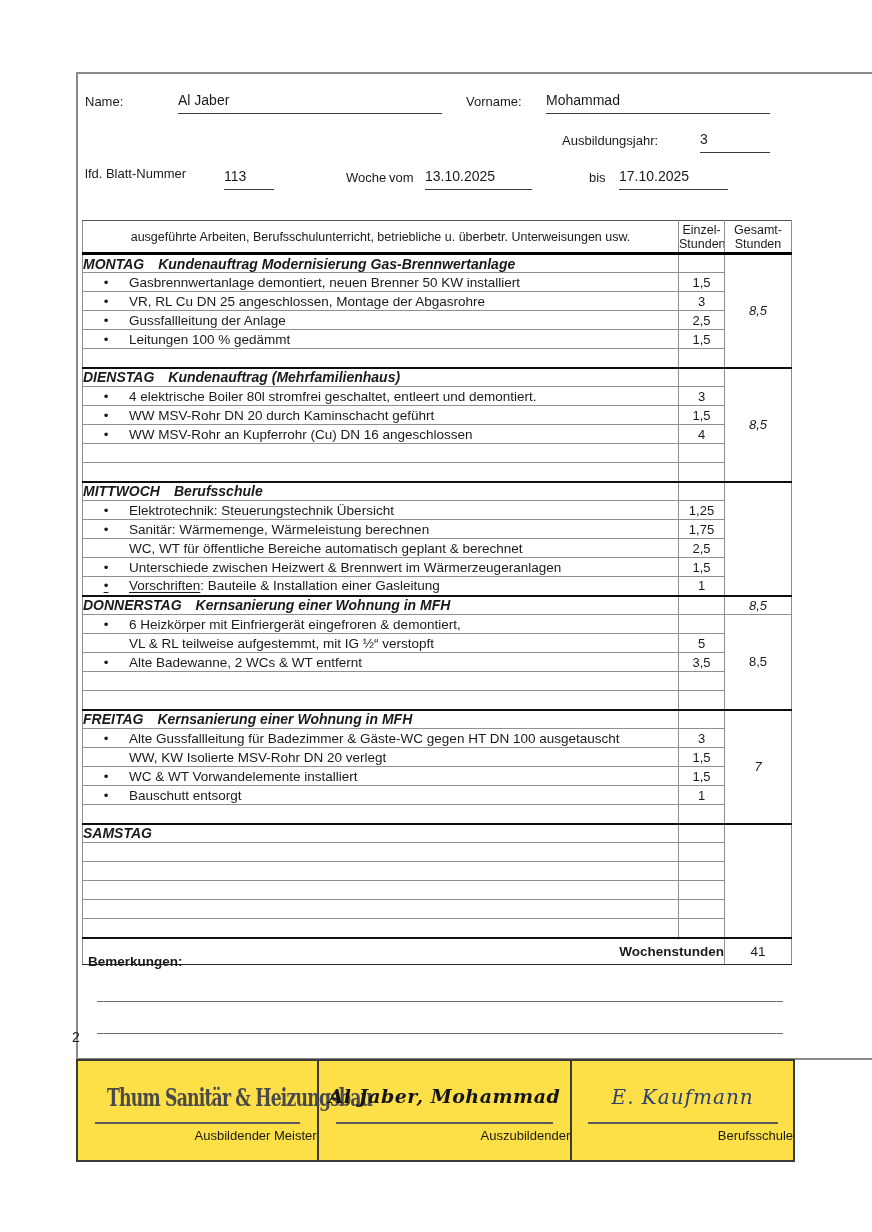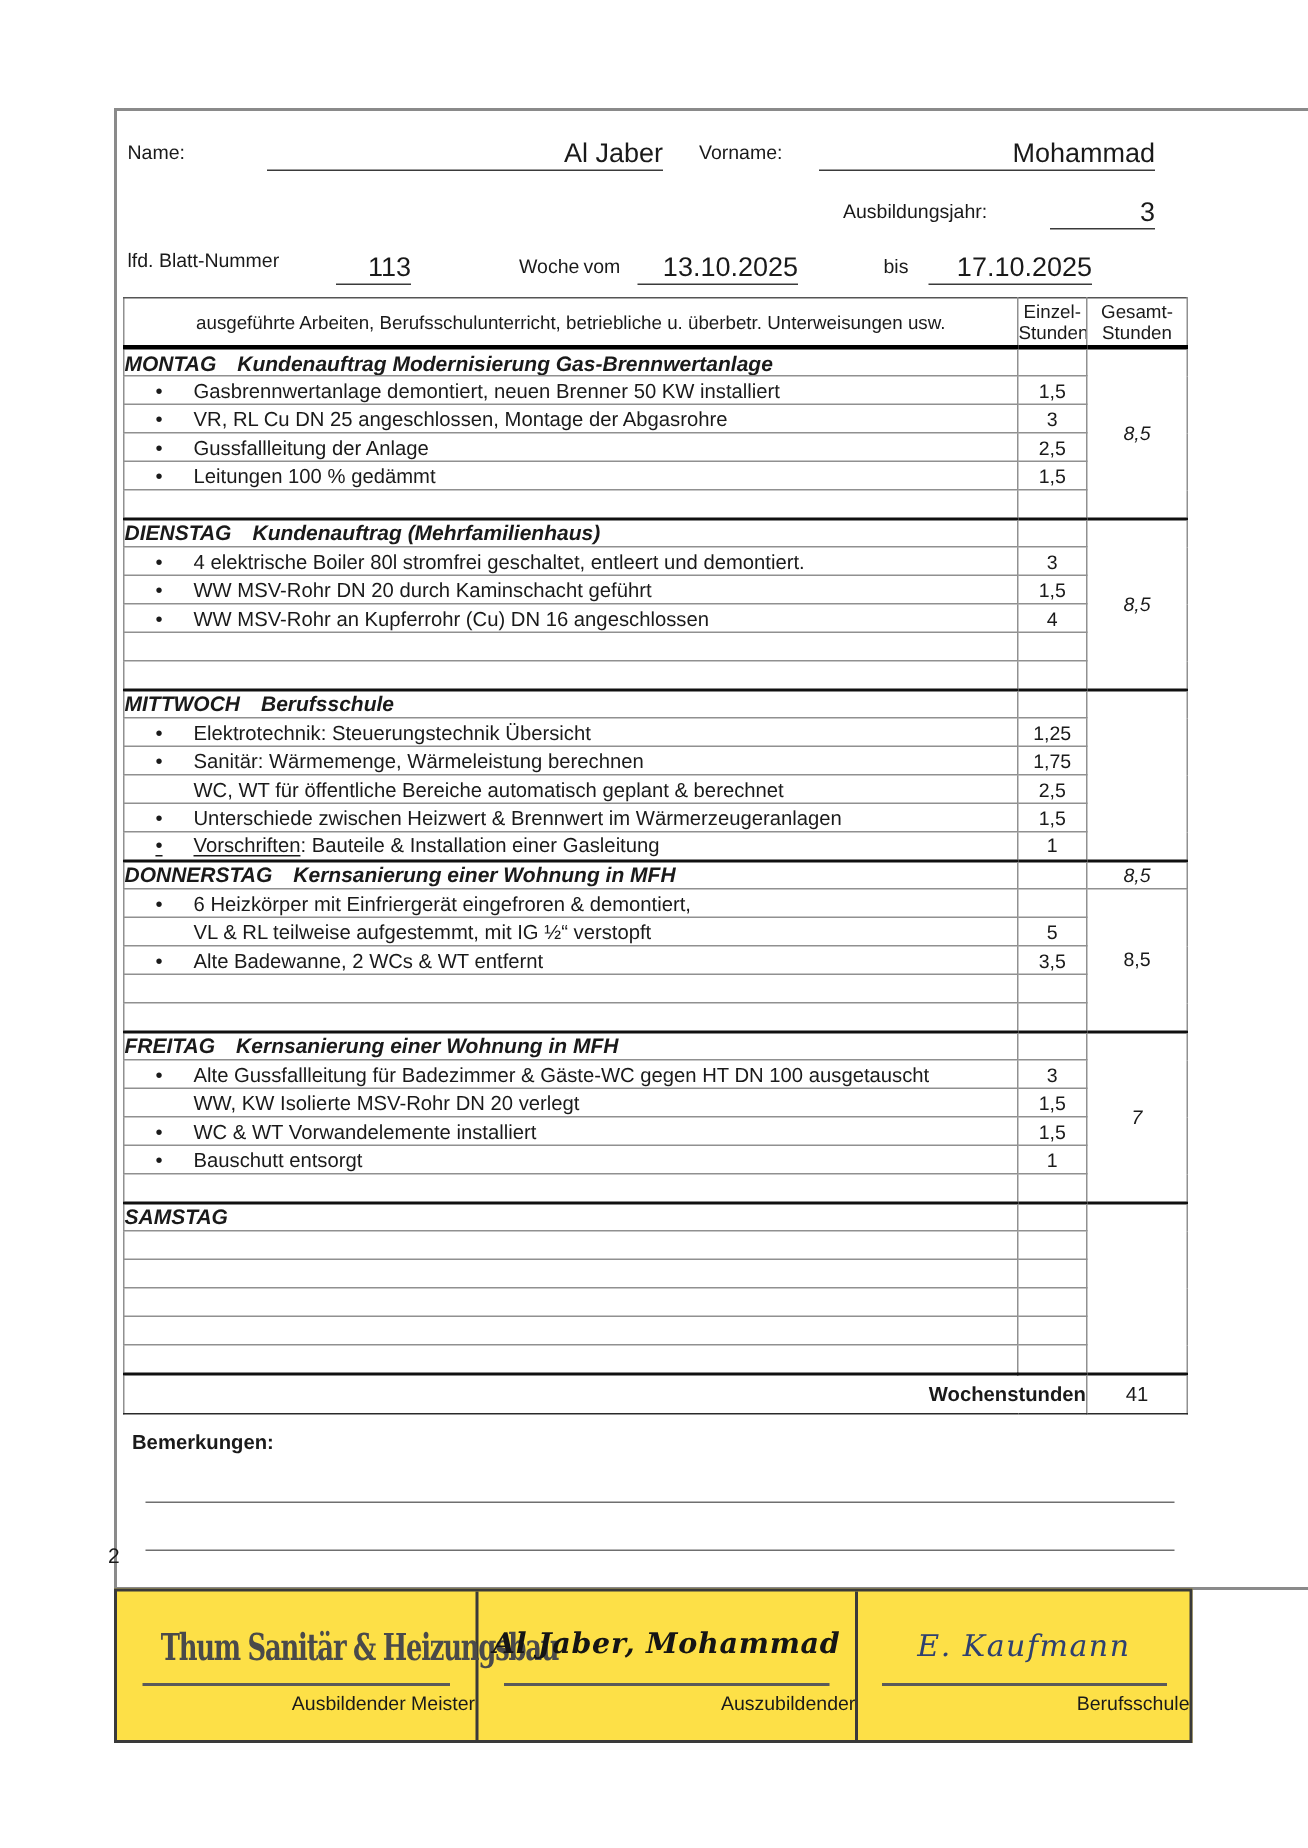--- a/index.html
+++ b/index.html
@@ -8,25 +8,25 @@
     font-family:"Liberation Sans", sans-serif;color:#1a1a1a;overflow:hidden;
   }
   
   .outer{
     position:absolute;left:76px;top:72px;width:806px;height:988px;
     border:2px solid #8a8a8a;box-sizing:border-box;background:#fff;
   }
   .fld-label{position:absolute;font-size:13px;white-space:nowrap;}
   .fld-line{
     position:absolute;height:22px;border-bottom:1.6px solid #3a3a3a;
-    text-align:right;font-size:18px;white-space:nowrap;box-sizing:border-box;
+    text-align:left;font-size:14px;white-space:nowrap;box-sizing:border-box;
   }
   
   table.work{
-    position:absolute;left:4px;top:124px;width:709px;table-layout:fixed;
+    position:absolute;left:4px;top:146px;width:709px;table-layout:fixed;
     border-collapse:collapse;border:1.6px solid #2a2a2a;font-size:13.5px;padding-left:29px;
   }
   table.work td{
     border:1px solid #909090;height:19px;padding:0;vertical-align:middle;
     overflow:hidden;white-space:nowrap;box-sizing:border-box;
   }
   tr.hdr td{border-top:1px solid #555;border-bottom:3px solid #000;height:33px;font-size:12.5px;}
   td.deschdr{text-align:center;}
   td.hourshdr{text-align:center;line-height:1.12;padding:0 1px;}
   td.ez,td.gs,td.hourshdr{border-left:1.4px solid #2a2a2a;}

